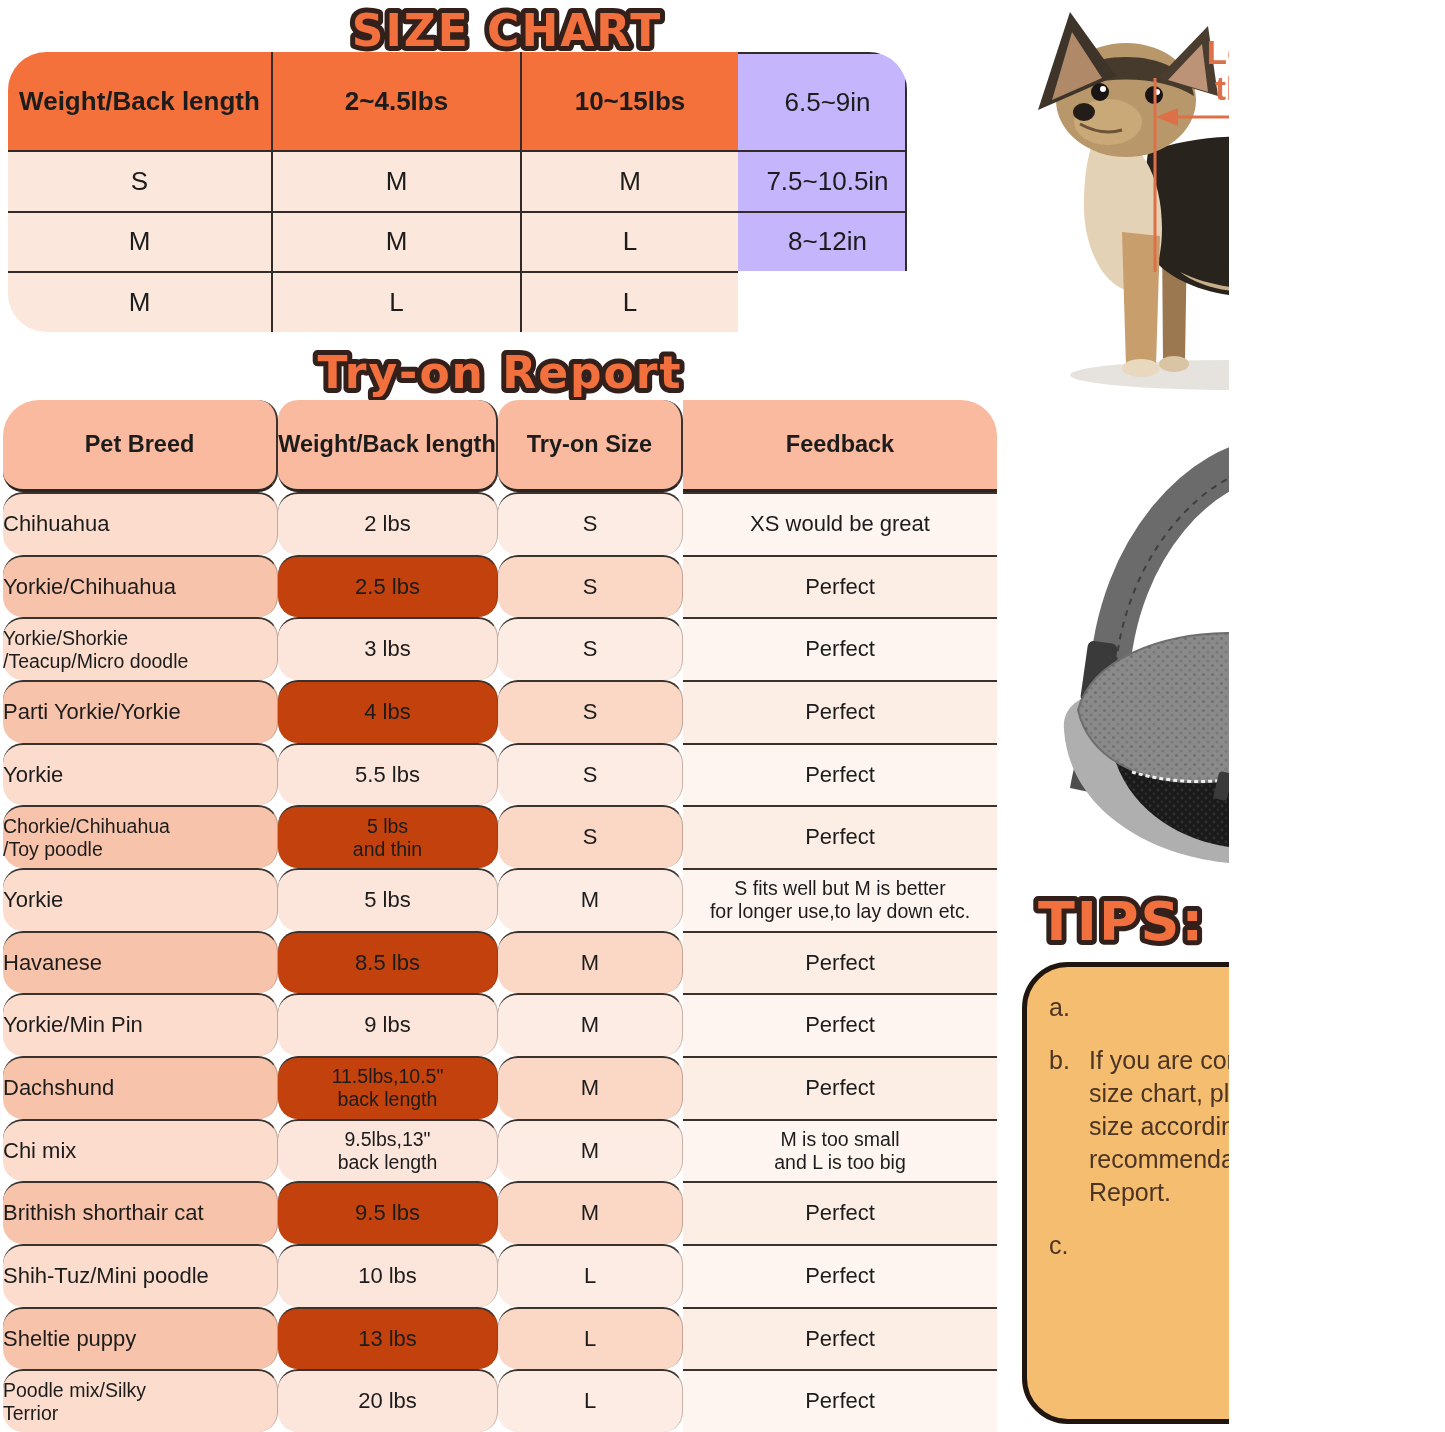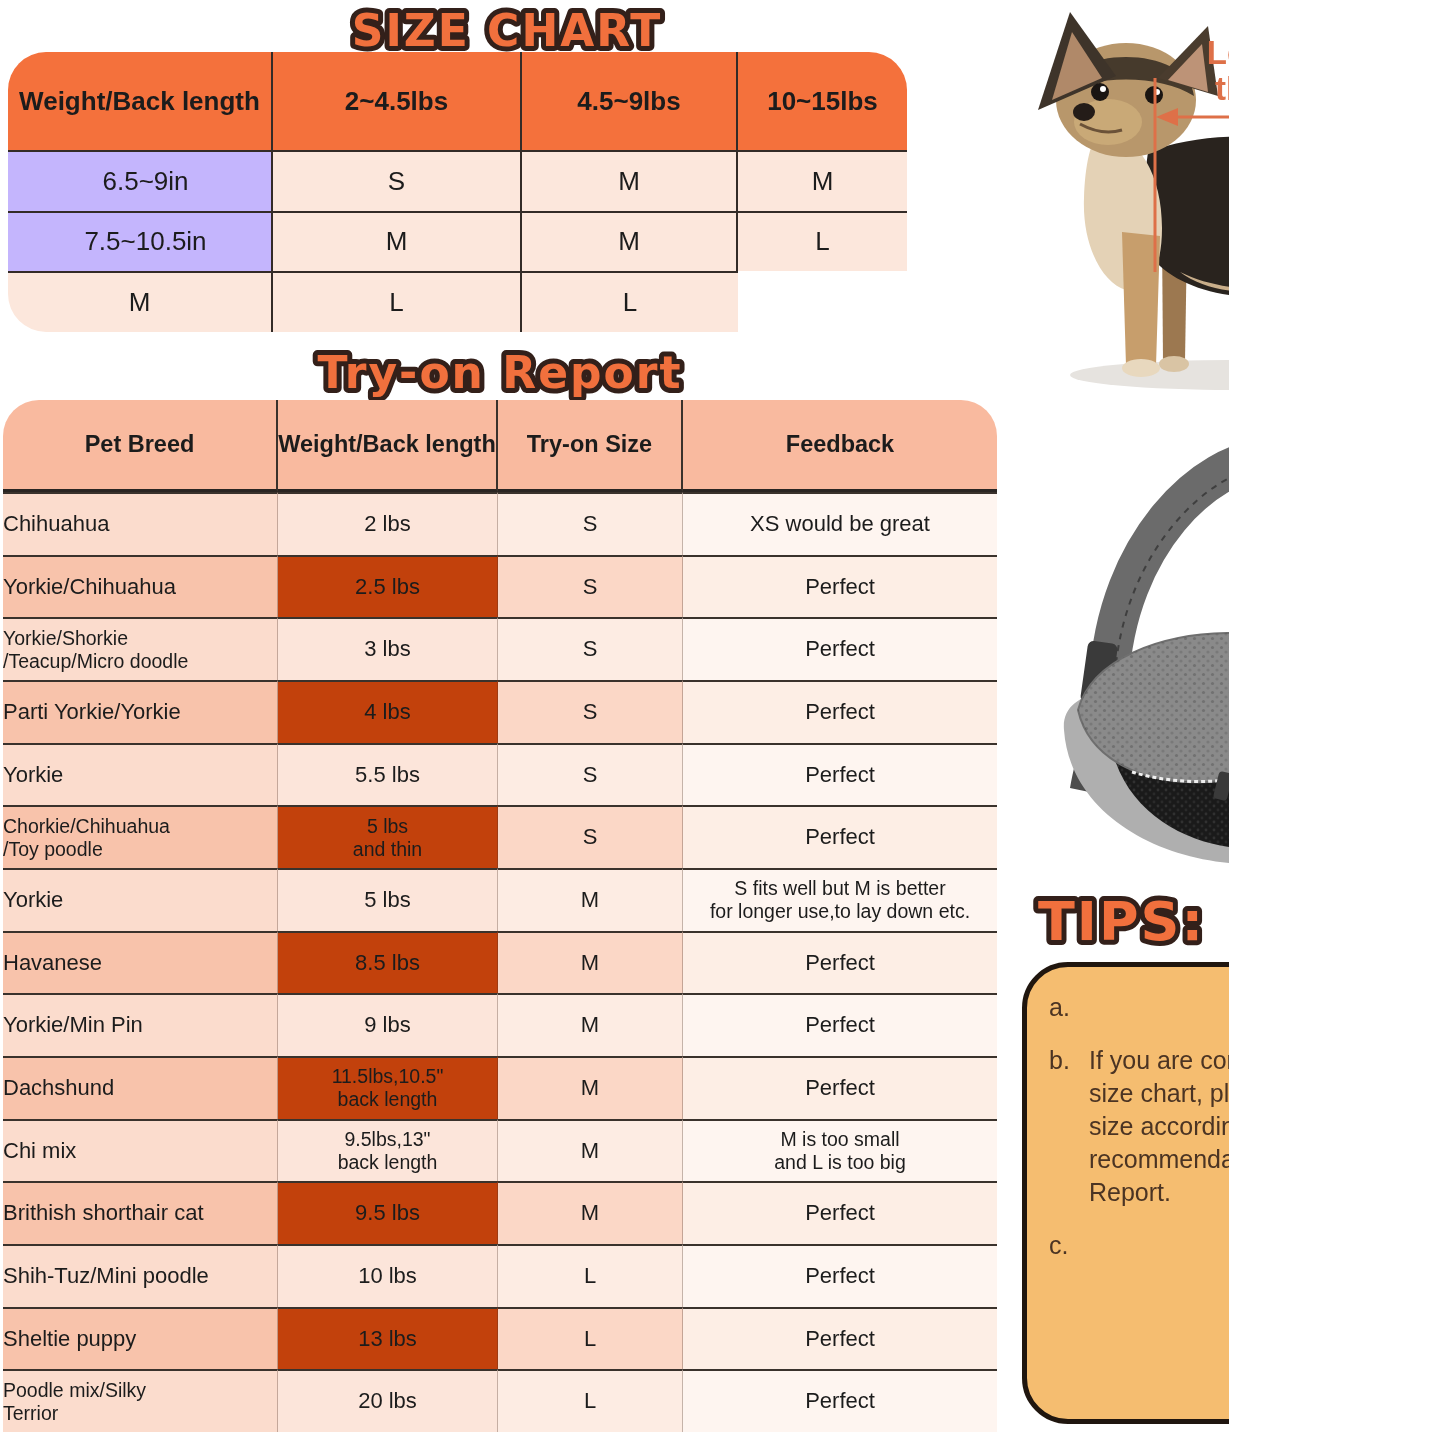--- a/index.html
+++ b/index.html
@@ -36,21 +36,21 @@
   }
   .tr{display:contents;}
   .tryon-table .cell{display:flex;align-items:center;justify-content:center;
     font-size:22px;color:#1c1c1c;text-align:center;white-space:pre-line;line-height:1.2;}
   .tryon-table .breed{justify-content:flex-start;text-align:left;}
   .tryon-table .hd{background:#F9BA9F;font-weight:bold;font-size:23.5px;
     border-bottom:3px solid #2A2522;justify-content:center;padding-left:0;}
   .tryon-table .hd.vr{border-right:2px solid #3A322C;}
   .tryon-table .row-cell{border-top:2px solid #3A322C;}
   .tryon-table .tr:first-of-type .row-cell{border-top:none;}
-  .tryon-table .vr{border-right:1px solid rgba(70,45,35,.3);}
+  .tryon-table .vr{border-right:1px solid rgba(70,45,35,.3);border-radius:20px;}
   .tr.light .c1{background:#FBDCCD;}
   .tr.light .c2{background:#FCE5DA;}
   .tr.light .c3{background:#FDECE3;}
   .tr.light .c4{background:#FEF5F0;}
   .tr.dark .c1{background:#F8C3AB;}
   .tr.dark .c2{background:#c2410c;}
   .tr.dark .c3{background:#FBD7C6;}
   .tr.dark .c4{background:#FDEEE5;}
   .ml{font-size:19.5px !important;line-height:1.18 !important;}
 
@@ -73,33 +73,33 @@
 <div id="stage">
 
   <svg class="title-svg" style="left:297px;top:2px;" width="420" height="56">
     <text class="t-stroke" x="210" y="44" text-anchor="middle" font-size="44">SIZE CHART</text>
     <text class="t-fill" x="210" y="44" text-anchor="middle" font-size="44">SIZE CHART</text>
   </svg>
 
   <div class="size-table">
     <div class="cell hd br">Weight/Back length</div>
     <div class="cell hd br">2~4.5lbs</div>
-    <div class="cell hd br">4.5~9lbs</div>
     <div class="cell hd">10~15lbs</div>
 
     <div class="cell rl br bt">6.5~9in</div>
     <div class="cell dv br bt">S</div>
     <div class="cell dv br bt">M</div>
     <div class="cell dv bt">M</div>
 
     <div class="cell rl br bt">7.5~10.5in</div>
     <div class="cell dv br bt">M</div>
     <div class="cell dv br bt">M</div>
     <div class="cell dv bt">L</div>
 
+    <div class="cell rl br bt">8~12in</div>
     <div class="cell dv br bt">M</div>
     <div class="cell dv br bt">L</div>
     <div class="cell dv bt">L</div>
   </div>
 
   <svg class="fig" style="left:1010px;top:0;" width="435" height="398" viewBox="0 0 435 398">
 
     <ellipse cx="225" cy="375" rx="165" ry="15" fill="#E6E3DF"></ellipse>
 
     <circle cx="374" cy="216" r="23" fill="#2A241F"></circle>

